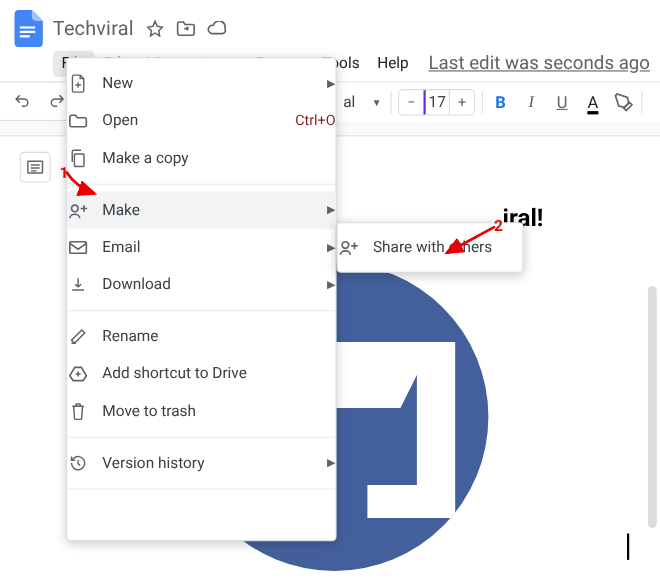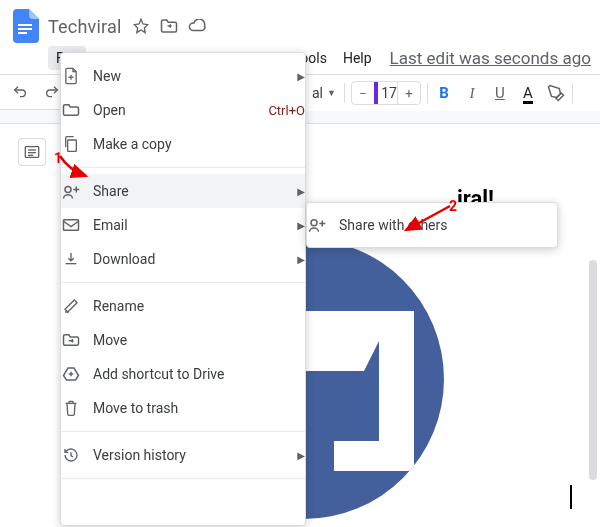--- a/index.html
+++ b/index.html
@@ -18,28 +18,28 @@
   .menu-item { padding: 4px 8px; font-size: 14px; color: #202124; border-radius: 4px; cursor: default; }
   .menu-item.active { background: #e8eaed; }
   .last-edit { margin-left: 10px; color: #5f6368; font-size: 17px; text-decoration: underline; }
 
   
   .toolbar { height: 36px; border-top: 1px solid #dadce0; border-bottom: 1px solid #dadce0; display: flex; align-items: center; padding: 0 6px; gap: 4px; position: relative; }
   .tb-btn { width: 28px; height: 28px; display: flex; align-items: center; justify-content: center; color: #5f6368; border-radius: 4px; }
   .tb-sep { width: 1px; height: 20px; background: #dadce0; margin: 0 2px; }
   .tb-plus-minus { display:flex; align-items:center; border:1px solid #dadce0; border-radius:4px; margin:0 4px;}
   .tb-pm-btn { width:22px; height:22px; display:flex; align-items:center; justify-content:center; color:#5f6368;}
-  .tb-size { width:24px; text-align:right; border-left:4px solid #6d28d9; border-right:1px solid #dadce0; font-size:14px; height:22px; line-height:22px;}
+  .tb-size { width:24px; text-align:center; border-left:2px solid #6d28d9; border-right:1px solid #dadce0; font-size:14px; height:22px; line-height:22px;}
   .tb-bold { font-weight: 700; color: #1a73e8; font-size:15px; }
   .tb-italic { font-style: italic; font-family: serif; font-size:15px; color:#5f6368;}
   .tb-under { text-decoration: underline; font-size:15px; color:#5f6368;}
   .tb-a { font-size:15px; color:#202124; position:relative;}
   .tb-a::after{content:""; position:absolute; left:0; right:0; bottom:-2px; height:3px; background:#000;}
   .tb-high { width:18px; height:18px; color:#5f6368;}
-  .format-dd { display:flex; align-items:center; gap:4px; padding:0 6px; font-size:14px;}
+  .format-dd { display:flex; align-items:center; gap:15px; padding:0 6px; font-size:14px;}
 
   
   .ruler { height: 14px; background: #f8f9fa; border-bottom: 1px solid #e0e0e0; }
 
   
   .content { position: relative; display:flex; }
   .outline-btn { margin: 14px 0 0 18px; width:28px; height:28px; border:1px solid #dadce0; border-radius:4px; display:flex; align-items:center; justify-content:center; color:#5f6368;}
   .page { margin: 14px 0 0 28px; width: 460px; background:#fff; }
   .doc-heading { font-size: 22px; font-weight: 700; color:#000; text-align:right; margin: 48px 40px 28px 0; }
   .logo-circle { width: 280px; height: 280px; background:#44609c; border-radius:50%; margin: 0 auto; position:relative; overflow:hidden;}
@@ -50,21 +50,21 @@
   .dropdown { position: absolute; left: 60px; top: 52px; width: 246px; background:#fff; border:1px solid #dadce0; box-shadow: 0 2px 10px rgba(0,0,0,.2); border-radius: 4px; padding: 6px 0; z-index: 20; }
   .dd-row { display:flex; align-items:center; height: 34px; padding: 0 0; gap: 12px; position:relative; }
   .dd-row.hover { background:#f1f3f4; }
   .dd-icon { width: 20px; height:20px; display:flex; align-items:center; justify-content:center; color:#5f6368; flex-shrink:0;}
   .dd-label { flex:1; font-size: 14px; color:#3c4043;}
   .dd-shortcut { font-size: 13px; color:#7f1d1d; }
   .dd-caret { color:#5f6368; font-size:10px; margin-left:auto; }
   .dd-sep { height:1px; background:#e8eaed; margin: 6px 0; }
 
   
-  .submenu { position:absolute; left: 306px; top: 202px; width: 252px; background:#fff; border:1px solid #dadce0; box-shadow: 0 2px 10px rgba(0,0,0,.2); border-radius:4px; padding: 6px 0; z-index: 21;}
+  .submenu { position:absolute; left: 306px; top: 202px; width: 170px; background:#fff; border:1px solid #dadce0; box-shadow: 0 2px 10px rgba(0,0,0,.2); border-radius:4px; padding: 6px 0; z-index: 21;}
   .submenu .dd-row { height: 32px; }
 
   
   .anno-num { position:absolute; color:#e60000; font-weight:700; font-size:14px; z-index:30; }
   .anno1 { left: 54px; top: 150px; }
   .anno2 { left: 449px; top: 198px; }
   .arrow { position:absolute; z-index:30; }
 
   
   .vscroll { position:absolute; right:0; top:106px; bottom:0; width:14px; }
@@ -216,21 +216,21 @@
   <div class="dd-sep"></div>
   <div class="dd-row hover">
     <span class="dd-icon">
         <svg width="18" height="16" viewBox="0 0 24 20" fill="none" stroke="#5f6368" stroke-width="2">
           <circle cx="8" cy="8" r="4"></circle>
           <path d="M2 20c0-3 3-5 6-5s6 2 6 5"></path>
           <line x1="19" y1="4" x2="19" y2="12"></line>
           <line x1="15" y1="8" x2="23" y2="8"></line>
         </svg>
       </span>
-    <span class="dd-label">Share</span>
+    <span class="dd-label">Make</span>
     <span class="dd-caret">▶</span>
   </div>
   <div class="dd-row">
     <span class="dd-icon">
         <svg width="18" height="14" viewBox="0 0 24 18" fill="none" stroke="#5f6368" stroke-width="2">
           <rect x="2" y="2" width="20" height="14" rx="1"></rect>
           <path d="M2 4l10 7 10-7"></path>
         </svg>
       </span>
     <span class="dd-label">Email</span>
@@ -248,29 +248,20 @@
   </div>
   <div class="dd-sep"></div>
   <div class="dd-row">
     <span class="dd-icon">
         <svg width="16" height="16" viewBox="0 0 24 24" fill="none" stroke="#5f6368" stroke-width="2">
           <path d="M3 17l4 4L21 7l-4-4L3 17z"></path>
           <path d="M3 21h6"></path>
         </svg>
       </span>
     <span class="dd-label">Rename</span>
-  </div>
-  <div class="dd-row">
-    <span class="dd-icon">
-        <svg width="18" height="14" viewBox="0 0 24 18" fill="none" stroke="#5f6368" stroke-width="2">
-          <path d="M2 4a2 2 0 0 1 2-2h5l2 3h9a2 2 0 0 1 2 2v7a2 2 0 0 1-2 2H4a2 2 0 0 1-2-2V4z"></path>
-          <path d="M9 10h6m0 0l-2-2m2 2l-2 2"></path>
-        </svg>
-      </span>
-    <span class="dd-label">Move</span>
   </div>
   <div class="dd-row">
     <span class="dd-icon">
         <svg width="18" height="16" viewBox="0 0 24 20" fill="none" stroke="#5f6368" stroke-width="2">
           <path d="M8 2l8 0 6 10-4 6H6l-4-6L8 2z"></path>
           <line x1="12" y1="7" x2="12" y2="13"></line>
           <line x1="9" y1="10" x2="15" y2="10"></line>
         </svg>
       </span>
     <span class="dd-label">Add shortcut to Drive</span>

